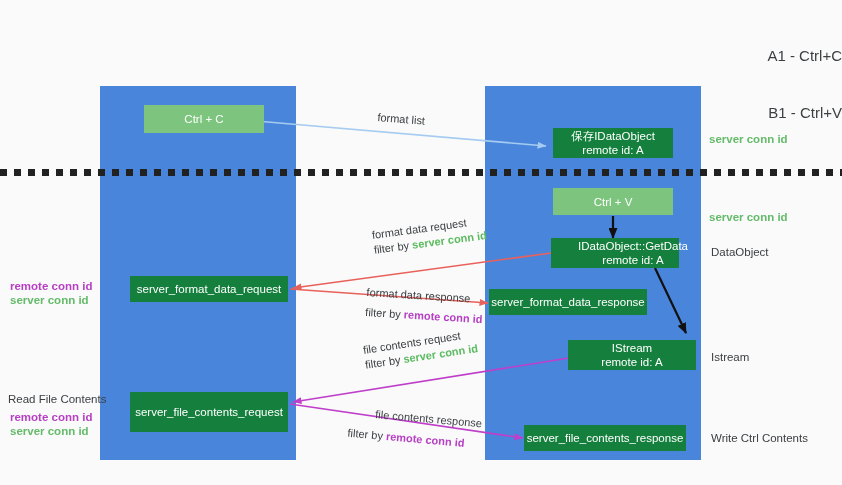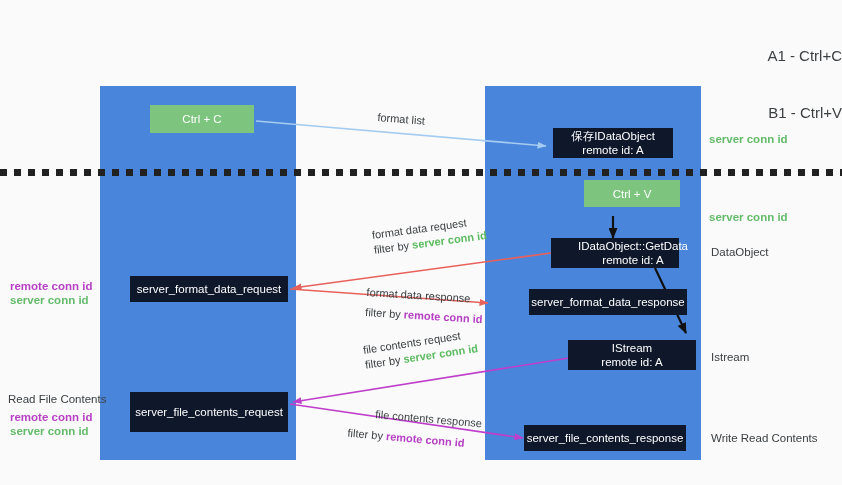--- a/index.html
+++ b/index.html
@@ -50,21 +50,21 @@
     display: flex;
     align-items: center;
     justify-content: center;
     text-align: center;
     color: #ffffff;
     font-size: 11.5px;
     line-height: 14px;
     white-space: pre;
     box-sizing: border-box;
   }
-  .node.orange { background: #0f172a; }
+  .node.orange { background: #15803d; }
   .node.green  { background: #7dc57e; }
 
   
   .note {
     font-size: 11.5px;
     line-height: 15px;
     color: #3c4043;
     white-space: pre;
   }
   .note.green-txt  { color: #64bb6a; font-weight: bold; }
@@ -138,33 +138,33 @@
 
     <line x1="655" y1="268" x2="686" y2="333" stroke="#111111" stroke-width="2.2" marker-end="url(#ah-black)"></line>
 
     <line x1="569" y1="358" x2="293" y2="402" stroke="#bf3fcb" stroke-width="1.6" marker-end="url(#ah-purple)"></line>
 
     <line x1="290" y1="404" x2="523" y2="438" stroke="#bf3fcb" stroke-width="1.6" marker-end="url(#ah-purple)"></line>
 
     <line x1="0" y1="172.5" x2="842" y2="172.5" stroke="#212121" stroke-width="7" stroke-dasharray="7 7"></line>
   </svg>
 
-  <div class="abs node green" style="left:150px; top:105px; width:104px; height:28px;">Ctrl + C</div>
+  <div class="abs node green" style="left:144px; top:105px; width:120px; height:28px;">Ctrl + C</div>
 
   <div class="abs node orange" style="left:553px; top:128px; width:120px; height:30px;">保存IDataObject
 remote id: A</div>
 
-  <div class="abs node green" style="left:553px; top:180px; width:96px; height:27px;margin-left:31px;">Ctrl + V</div>
+  <div class="abs node green" style="left:553px; top:188px; width:120px; height:27px;">Ctrl + V</div>
 
   <div class="abs node orange" style="left:551px; top:238px; width:128px; height:30px;padding-left:36px;">IDataObject::GetData
 remote id: A</div>
 
   <div class="abs node orange" style="left:130px; top:276px; width:158px; height:26px;">server_format_data_request</div>
 
-  <div class="abs node orange" style="left:489px; top:289px; width:158px; height:26px;margin-left:40px;">server_format_data_response</div>
+  <div class="abs node orange" style="left:489px; top:289px; width:158px; height:26px;">server_format_data_response</div>
 
   <div class="abs node orange" style="left:568px; top:340px; width:128px; height:30px;">IStream
 remote id: A</div>
 
   <div class="abs node orange" style="left:130px; top:392px; width:158px; height:40px;">server_file_contents_request</div>
 
   <div class="abs node orange" style="left:524px; top:425px; width:162px; height:26px;">server_file_contents_response</div>
 
   <div class="abs edge-label" style="left:378px; top:110px; transform:rotate(4.5deg);">format list</div>
 
@@ -185,21 +185,21 @@
 
   <div class="abs edge-label" style="left:376px; top:407px; transform:rotate(5deg);">
     <div>file contents response</div>
     <div style="margin-top:6px; margin-left:-26px;"><span>filter by </span><span class="p">remote conn id</span></div>
   </div>
 
   <div class="abs note green-txt" style="left:709px; top:132px;">server conn id</div>
   <div class="abs note green-txt" style="left:709px; top:210px;">server conn id</div>
   <div class="abs note" style="left:711px; top:245px;">DataObject</div>
   <div class="abs note" style="left:711px; top:350px;">Istream</div>
-  <div class="abs note" style="left:711px; top:431px;">Write Read Contents</div>
+  <div class="abs note" style="left:711px; top:431px;">Write Ctrl Contents</div>
 
   <div class="abs note purple-txt" style="left:10px; top:279px;">remote conn id</div>
   <div class="abs note green-txt" style="left:10px; top:293px;">server conn id</div>
 
   <div class="abs note" style="left:8px; top:392px;">Read File Contents</div>
   <div class="abs note purple-txt" style="left:10px; top:410px;">remote conn id</div>
   <div class="abs note green-txt" style="left:10px; top:424px;">server conn id</div>
 
 </div>
 

